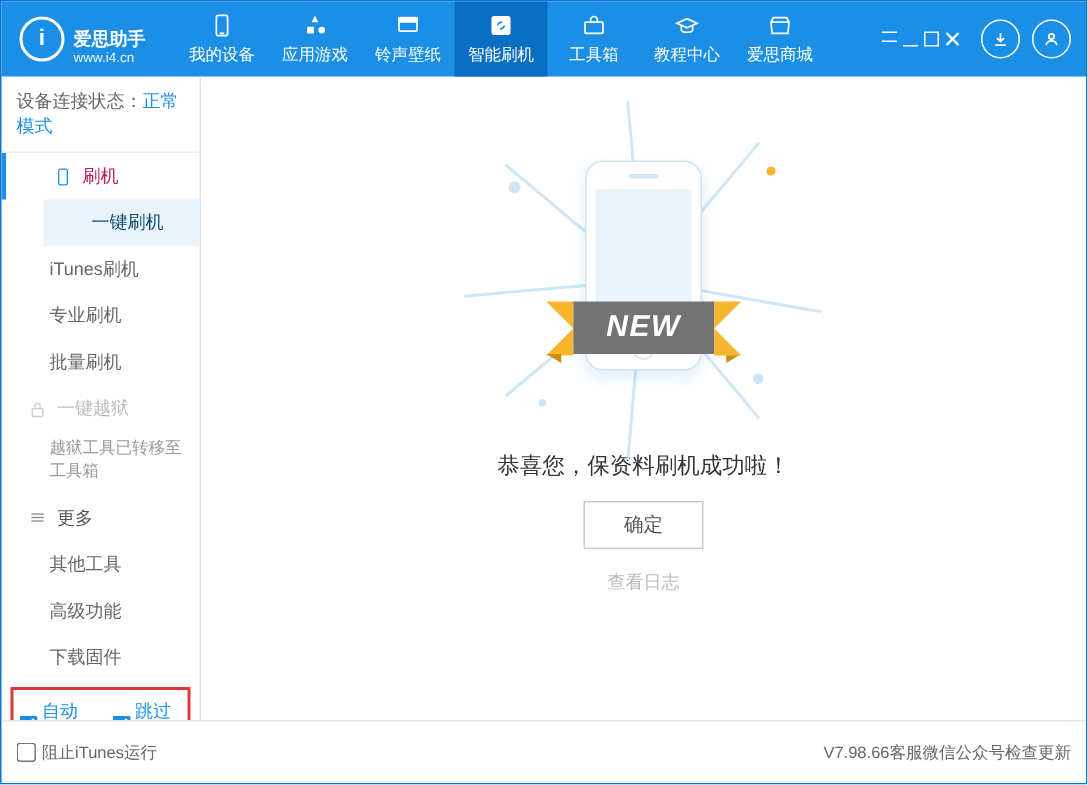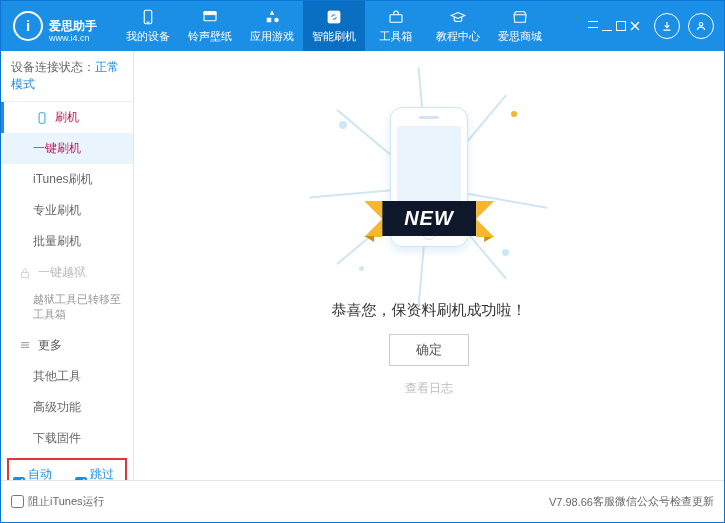--- a/index.html
+++ b/index.html
@@ -27,40 +27,40 @@
 
 .body { flex: 1; display: flex; min-height: 0; justify-content: space-between; }
 
 
 .sidebar { width: 133px; border-right: 1px solid #e5e5e5; display: flex; flex-direction: column; font-size: 12px; overflow: hidden; }
 .conn-status { padding: 8px 10px; color: #666; border-bottom: 1px solid #eee; }
 .conn-mode { color: #1b8fe6; }
 .side-section { border-left: 3px solid transparent; padding: 7px 10px 7px 14px; display: flex; align-items: center; color: #555; cursor: pointer; gap: 6px; }
 .side-section.active-sec { border-left-color: #1b8fe6; color: #be185d; padding-left: 31px; }
 .side-sub { padding: 7px 8px 7px 32px; color: #666; cursor: pointer; }
-.side-sub.active { background: #eaf4fd; color: #be185d; }
+.side-sub.active { background: #eaf4fd; color: #0c4a6e; margin-left: 28px; }
 .side-note { padding: 4px 8px 7px 32px; color: #999; font-size: 11px; line-height: 1.4; }
 .section-icon { width:14px; height:14px; display:inline-flex; align-items:center; justify-content:center; }
 .section-icon svg { width:14px; height:14px; }
 
 .checkbox-row { border: 2px solid #d83a3a; margin: 4px 6px; padding: 6px 4px; display: flex; gap: 16px; }
 .chk { display: flex; align-items: center; gap: 3px; color: #1b8fe6; cursor: pointer; }
 .chk input { accent-color: #1b8fe6; width:12px; height:12px; }
 
 
 .main { flex: 1; display: flex; flex-direction: column; align-items: center; justify-content: flex-start; padding-top: 40px; position: relative; }
 .illus { width: 200px; height: 190px; position: relative; }
 .burst { position:absolute; inset:0; }
 .burst::before { content:""; position:absolute; inset:0; background: radial-gradient(circle at 50% 45%, rgba(27,143,230,0) 40%, rgba(27,143,230,0) 41%); }
 .ray { position:absolute; left:50%; top:50%; width:120px; height:2px; background:#cfe6f7; transform-origin: 0 50%; }
 .phone { position:absolute; left:50%; top:45%; transform:translate(-50%,-50%); width:78px; height:140px; border-radius:12px; background:#fff; border:1px solid #d0e4f3; box-shadow: 0 4px 10px rgba(27,143,230,0.15); }
 .phone::before { content:""; position:absolute; top:8px; left:50%; transform:translateX(-50%); width:20px; height:3px; background:#d0e4f3; border-radius:2px; }
 .phone::after { content:""; position:absolute; bottom:6px; left:50%; transform:translateX(-50%); width:12px; height:12px; border:1px solid #d0e4f3; border-radius:50%; }
 .phone-screen { position:absolute; top:18px; left:6px; right:6px; bottom:22px; background:#eaf4fd; border-radius:2px; }
-.ribbon { position:absolute; left:50%; top:58%; transform:translateX(-50%); background:#0f172a; color:#fff; font-weight:bold; font-size:20px; letter-spacing:1px; padding:6px 22px; font-style:italic; }
+.ribbon { position:absolute; left:50%; top:58%; transform:translateX(-50%); background:#737373; color:#fff; font-weight:bold; font-size:20px; letter-spacing:1px; padding:6px 22px; font-style:italic; }
 .ribbon::before, .ribbon::after { content:""; position:absolute; top:0; width:0; height:0; border:18px solid #f6b62d; }
 .ribbon::before { left:-18px; border-left-color:transparent; border-top-width:18px; border-bottom-width:18px; border-right-width:0; border-left-width:18px; }
 .ribbon::after { right:-18px; border-right-color:transparent; border-top-width:18px; border-bottom-width:18px; border-left-width:0; border-right-width:18px; }
 .ribbon-tail-l, .ribbon-tail-r { position:absolute; top:100%; width:0;height:0; border-top:6px solid #c98e12; }
 .ribbon-tail-l { left:-18px; border-left:10px solid transparent; }
 .ribbon-tail-r { right:-18px; border-right:10px solid transparent; }
 .dot { position:absolute; border-radius:50%; background:#cfe6f7; }
 
 .success-text { margin-top: 20px; font-size: 15px; color: #333; }
 .ok-btn { margin-top: 14px; padding: 6px 26px; border: 1px solid #ccc; background: #fff; cursor: pointer; font-size: 13px; color:#555; }
@@ -91,33 +91,33 @@
             <svg viewBox="0 0 24 24">
               <rect x="7" y="3" width="10" height="18" rx="2" fill="none" stroke-width="1.5"></rect>
               <line x1="10" y1="19" x2="14" y2="19" stroke-width="1.5"></line>
             </svg>
           </span>
         <span>我的设备</span>
       </div>
       <div class="nav-item">
         <span class="nav-icon">
             <svg viewBox="0 0 24 24">
+              <path d="M12 3l3 6h-6z M5 13h6v6H5z M15 16a3 3 0 1 0 6 0 3 3 0 1 0-6 0" fill="#fff" stroke="none"></path>
+            </svg>
+          </span>
+        <span>应用游戏</span>
+      </div>
+      <div class="nav-item">
+        <span class="nav-icon">
+            <svg viewBox="0 0 24 24">
               <rect x="4" y="5" width="16" height="12" rx="1" fill="none" stroke-width="1.5"></rect>
               <rect x="4" y="5" width="16" height="4" fill="#fff"></rect>
             </svg>
           </span>
         <span>铃声壁纸</span>
-      </div>
-      <div class="nav-item">
-        <span class="nav-icon">
-            <svg viewBox="0 0 24 24">
-              <path d="M12 3l3 6h-6z M5 13h6v6H5z M15 16a3 3 0 1 0 6 0 3 3 0 1 0-6 0" fill="#fff" stroke="none"></path>
-            </svg>
-          </span>
-        <span>应用游戏</span>
       </div>
       <div class="nav-item active">
         <span class="nav-icon">
             <svg viewBox="0 0 24 24">
               <rect x="4" y="4" width="16" height="16" rx="2" fill="#fff"></rect>
               <path d="M9 12a3 3 0 0 1 5-2M15 12a3 3 0 0 1-5 2" stroke="#1b8fe6" fill="none" stroke-width="1.5"></path>
               <path d="M14 8l1 2-2 .5z M10 16l-1-2 2-.5z" fill="#1b8fe6"></path>
             </svg>
           </span>
         <span>智能刷机</span>

